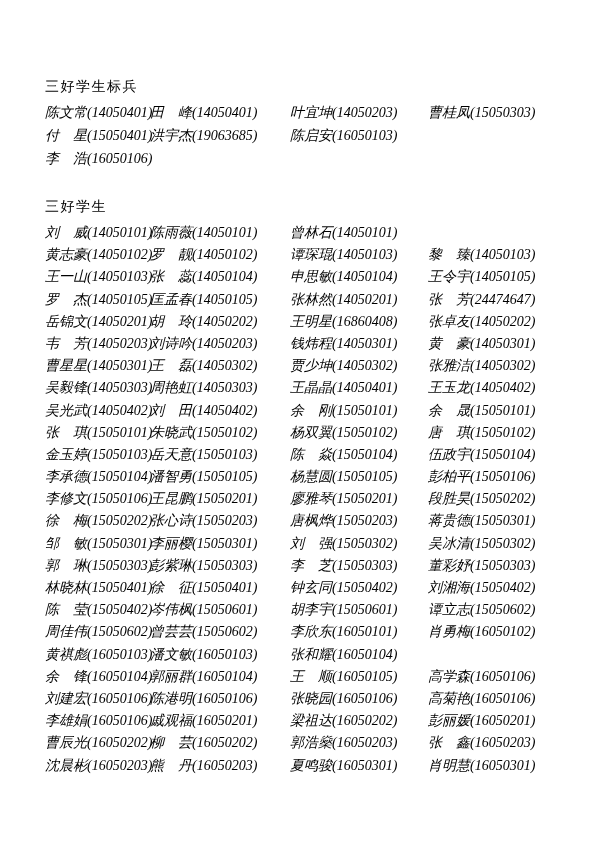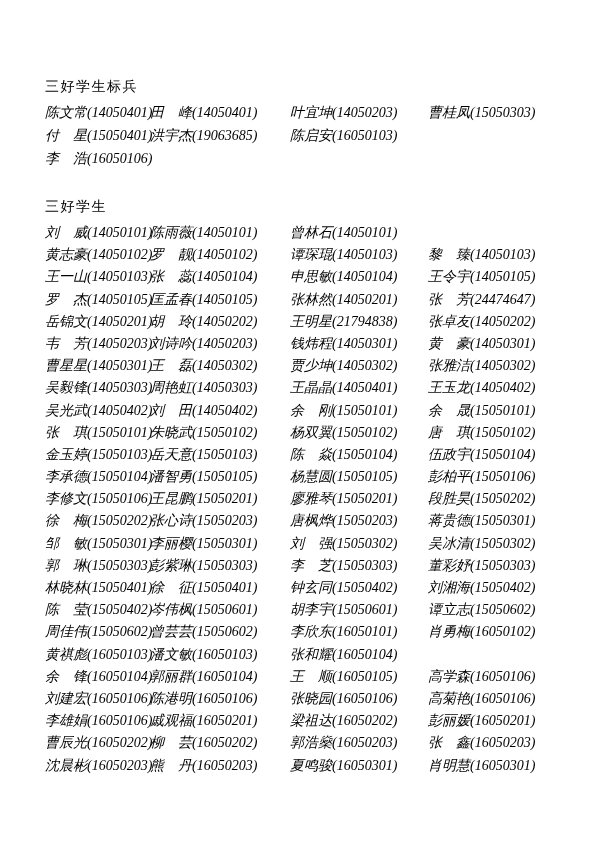--- a/index.html
+++ b/index.html
@@ -91,21 +91,21 @@
       </div>
       <div class="row">
         <span class="cell">罗　杰(14050105)</span>
         <span class="cell">匡孟春(14050105)</span>
         <span class="cell">张林然(14050201)</span>
         <span class="cell">张　芳(24474647)</span>
       </div>
       <div class="row">
         <span class="cell">岳锦文(14050201)</span>
         <span class="cell">胡　玲(14050202)</span>
-        <span class="cell">王明星(21794838)</span>
+        <span class="cell">王明星(16860408)</span>
         <span class="cell">张卓友(14050202)</span>
       </div>
       <div class="row">
         <span class="cell">韦　芳(14050203)</span>
         <span class="cell">刘诗吟(14050203)</span>
         <span class="cell">钱炜程(14050301)</span>
         <span class="cell">黄　豪(14050301)</span>
       </div>
       <div class="row">
         <span class="cell">曹星星(14050301)</span>

